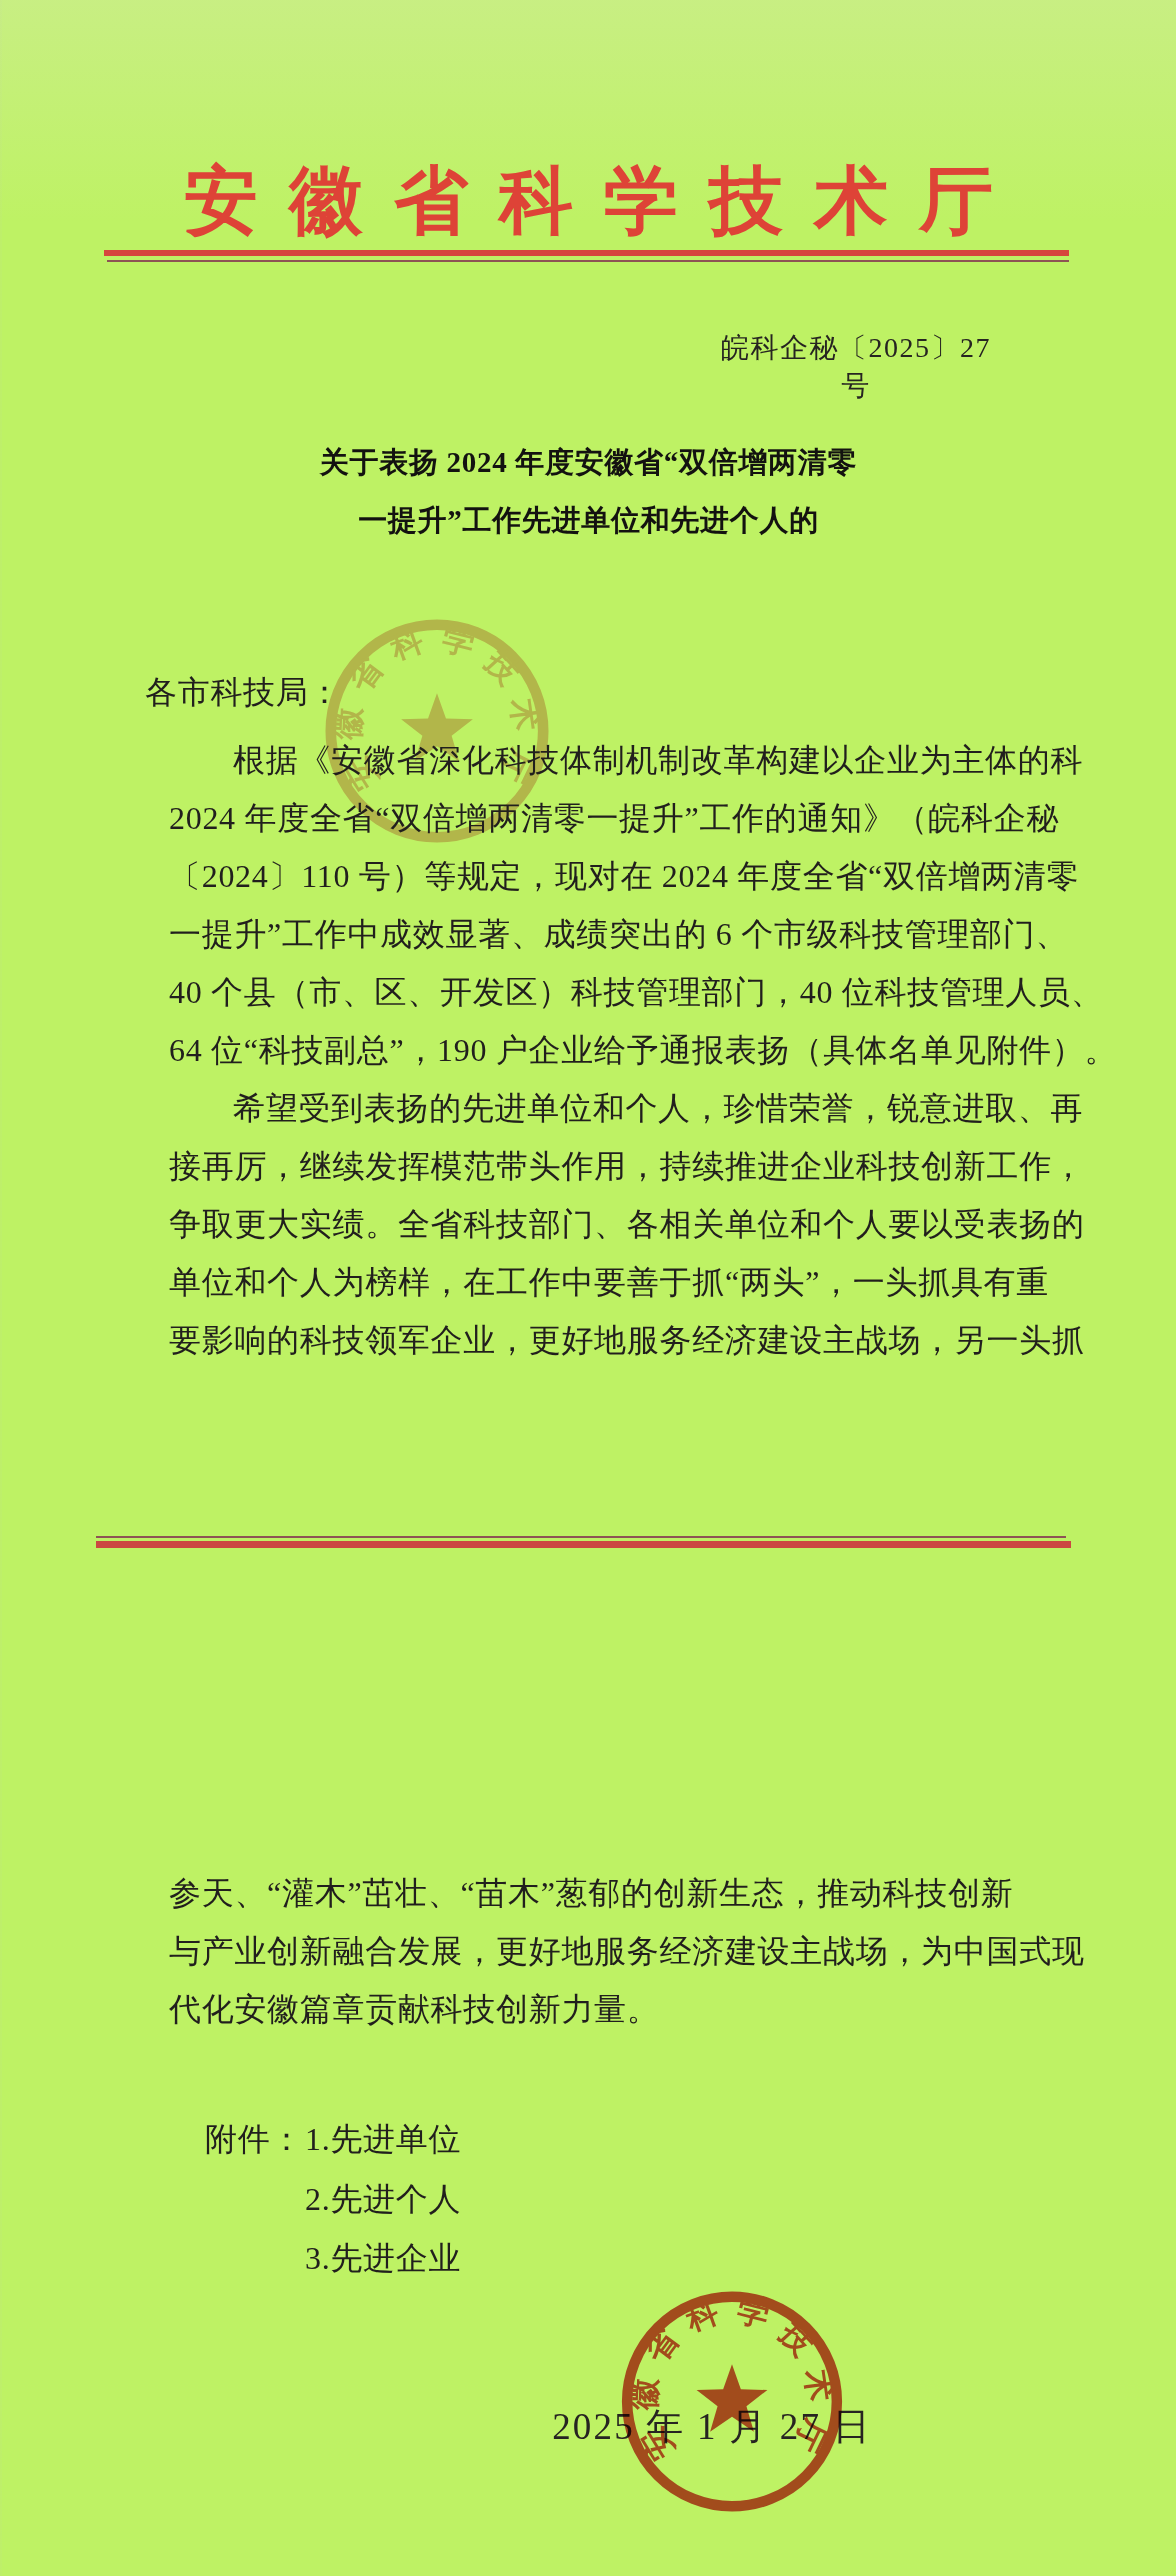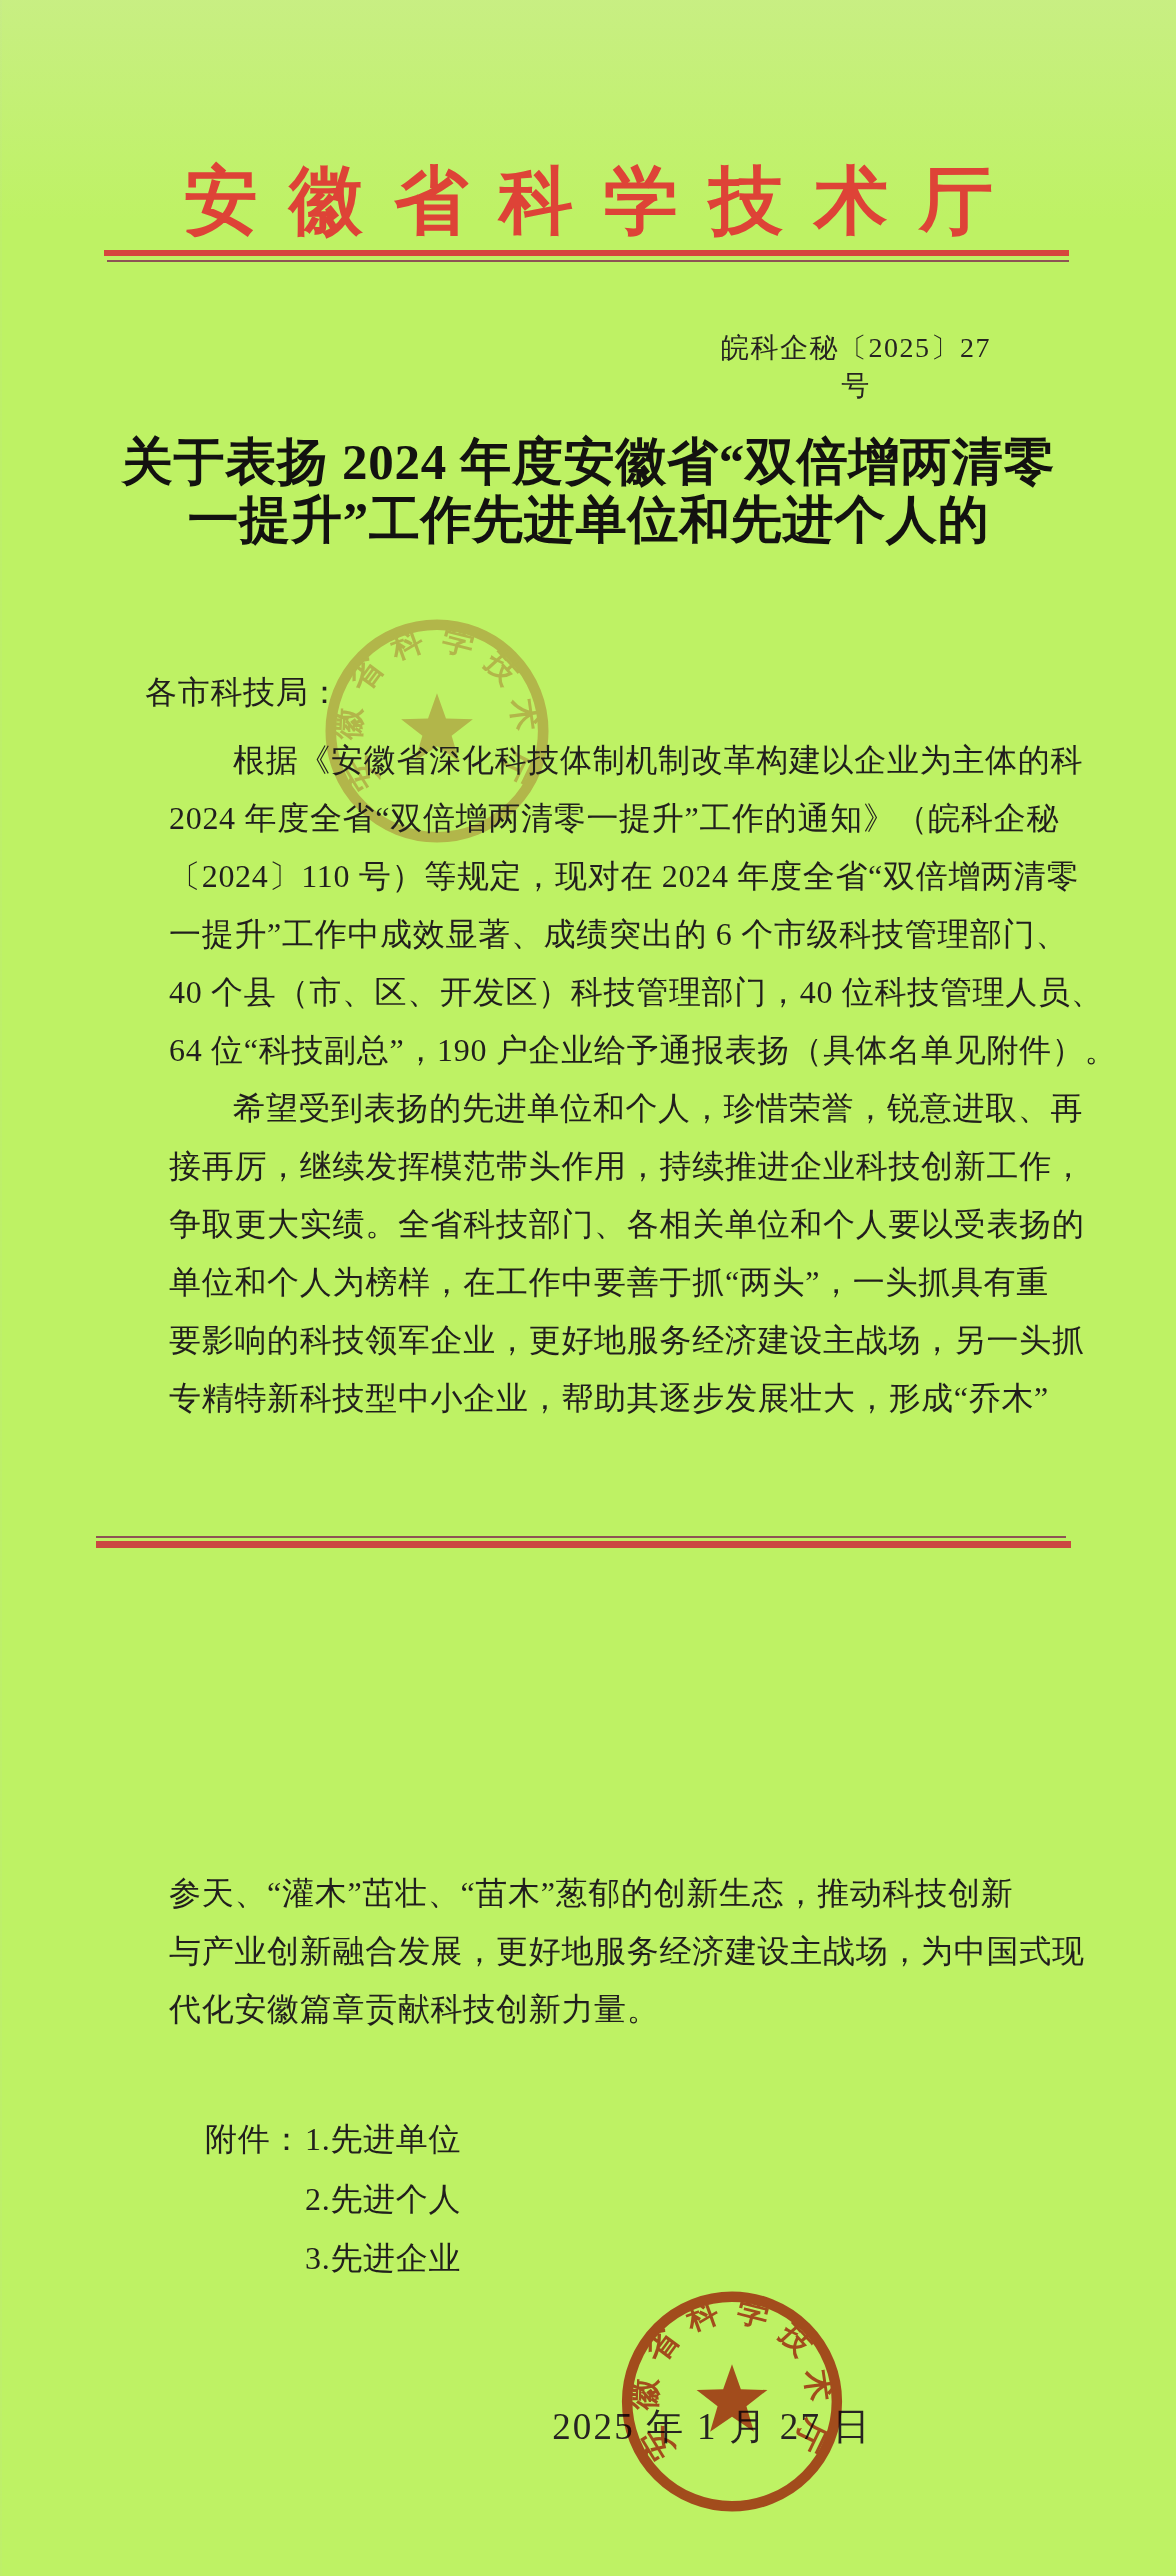--- a/index.html
+++ b/index.html
@@ -28,21 +28,21 @@
   }
   .sep{position:absolute;}
   .sep-a-thick{top:250px;left:104px;width:965px;height:6px;background:#d6463d;}
   .sep-a-thin{top:260px;left:107px;width:962px;height:2.2px;background:#8d5454;}
   .doc-number{
     position:absolute;top:329px;left:703px;width:306px;
     text-align:center;font-size:28px;letter-spacing:1.5px;color:#262421;
   }
   .title{
     position:absolute;top:433px;left:69px;width:1039px;
-    text-align:center;font-weight:bold;font-size:51px;line-height:58px;
+    text-align:center;font-weight:bold;font-size:29px;line-height:58px;
     color:#131210;letter-spacing:0.7px;
   }
   .salutation{
     position:absolute;top:671px;left:145px;width:890px;
     font-size:32px;letter-spacing:0.7px;
   }
   .bodyblock{
     position:absolute;left:145px;width:898px;
     font-size:32px;line-height:58px;letter-spacing:0.7px;
     white-space:nowrap;
@@ -104,21 +104,20 @@
     <div class="line">2024 年度全省“双倍增两清零一提升”工作的通知》（皖科企秘</div>
     <div class="line">〔2024〕110 号）等规定，现对在 2024 年度全省“双倍增两清零</div>
     <div class="line">一提升”工作中成效显著、成绩突出的 6 个市级科技管理部门、</div>
     <div class="line">40 个县（市、区、开发区）科技管理部门，40 位科技管理人员、</div>
     <div class="line">64 位“科技副总”，190 户企业给予通报表扬（具体名单见附件）。</div>
     <div class="line indent">希望受到表扬的先进单位和个人，珍惜荣誉，锐意进取、再</div>
     <div class="line">接再厉，继续发挥模范带头作用，持续推进企业科技创新工作，</div>
     <div class="line">争取更大实绩。全省科技部门、各相关单位和个人要以受表扬的</div>
     <div class="line">单位和个人为榜样，在工作中要善于抓“两头”，一头抓具有重</div>
     <div class="line">要影响的科技领军企业，更好地服务经济建设主战场，另一头抓</div>
-    <div class="line">专精特新科技型中小企业，帮助其逐步发展壮大，形成“乔木”</div>
   </div>
 
   <div class="sep sep-b-thin"></div>
   <div class="sep sep-b-thick"></div>
 
   <div class="bodyblock p2">
     <div class="line">参天、“灌木”茁壮、“苗木”葱郁的创新生态，推动科技创新</div>
     <div class="line">与产业创新融合发展，更好地服务经济建设主战场，为中国式现</div>
     <div class="line">代化安徽篇章贡献科技创新力量。</div>
   </div>

